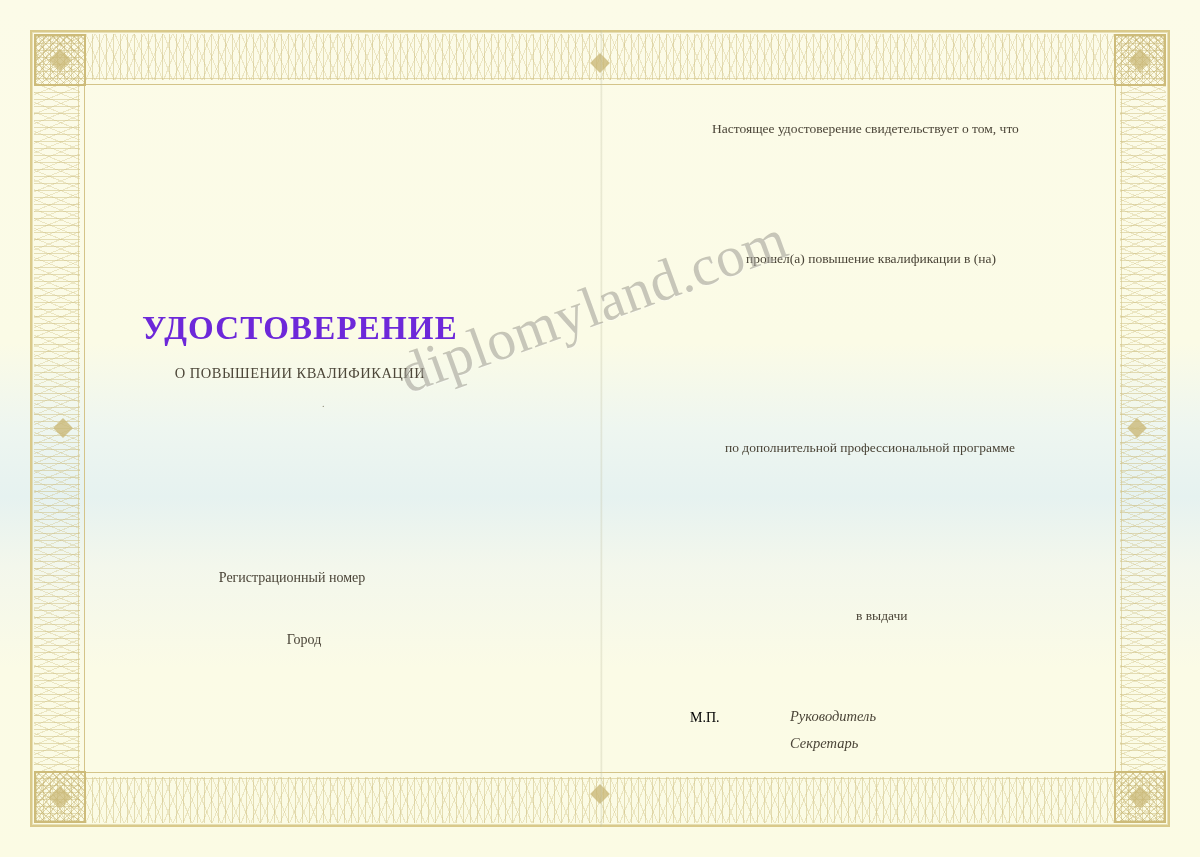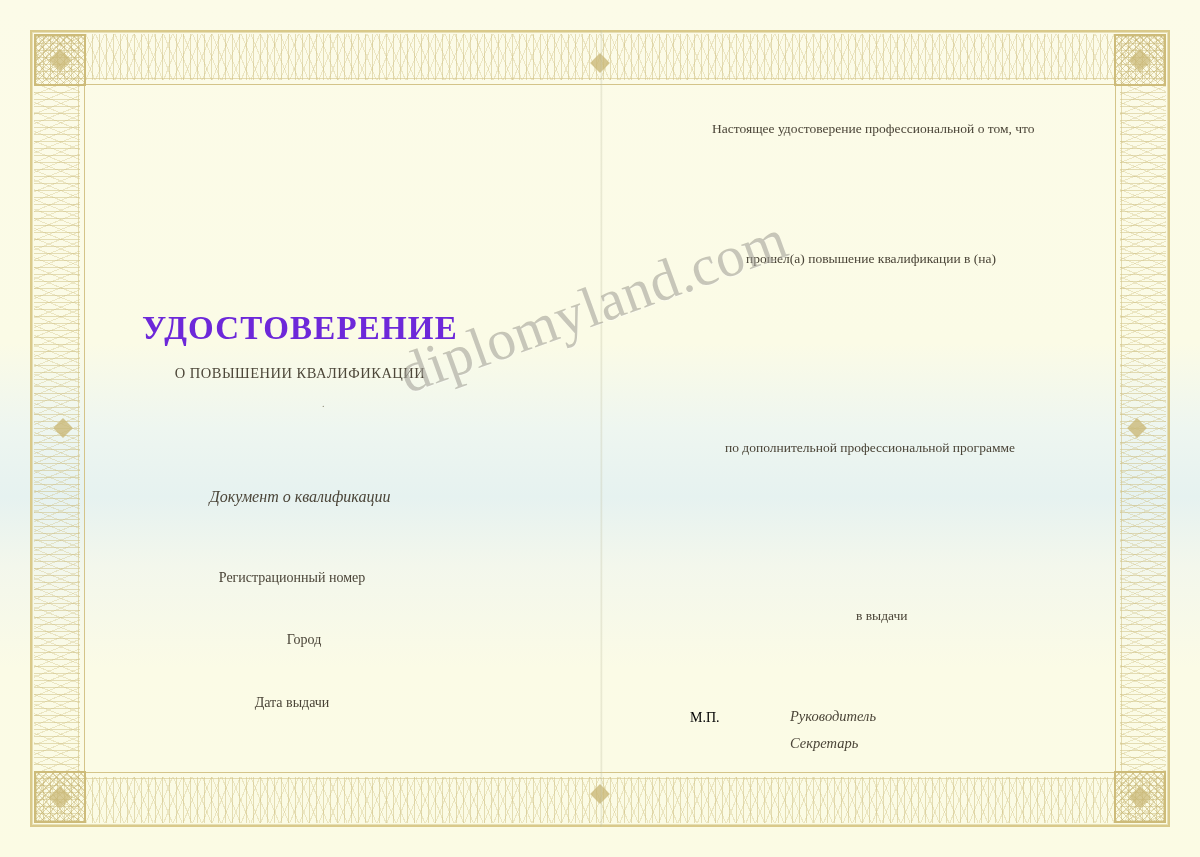--- a/index.html
+++ b/index.html
@@ -323,29 +323,27 @@
 
   <div class="fold"></div>
 
   <div class="content">
 
     <div class="left-page">
       <div class="title">УДОСТОВЕРЕНИЕ</div>
       <div class="subtitle">О ПОВЫШЕНИИ КВАЛИФИКАЦИИ</div>
       <div class="tiny-mark">.</div>
 
-      <div class="doc-kind">Документ о квалификации</div>
 
       <div class="field reg">Регистрационный номер</div>
       <div class="field city">Город</div>
-      <div class="field date">Дата выдачи</div>
     </div>
 
     <div class="right-page">
-      <div class="r-line l1">Настоящее удостоверение профессиональной о том, что</div>
+      <div class="r-line l1">Настоящее удостоверение свидетельствует о том, что</div>
       <div class="r-line l2">прошел(а) повышение квалификации в (на)</div>
       <div class="r-line l3">по дополнительной профессиональной программе</div>
       <div class="r-line l4">в выдачи</div>
 
       <div class="mp">М.П.</div>
 
       <div class="sign head">Руководитель</div>
       <div class="sign sec">Секретарь</div>
     </div>
 

